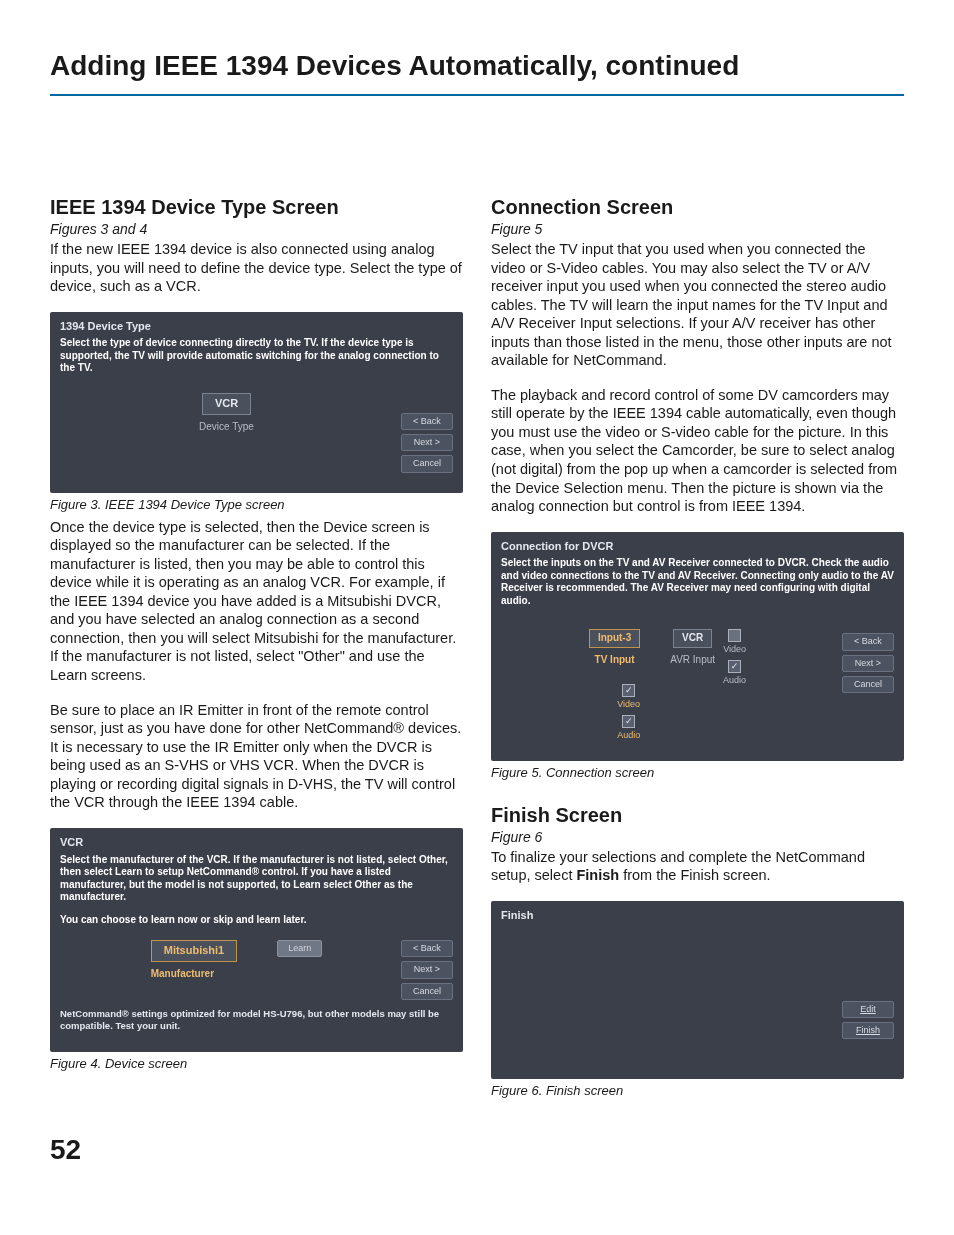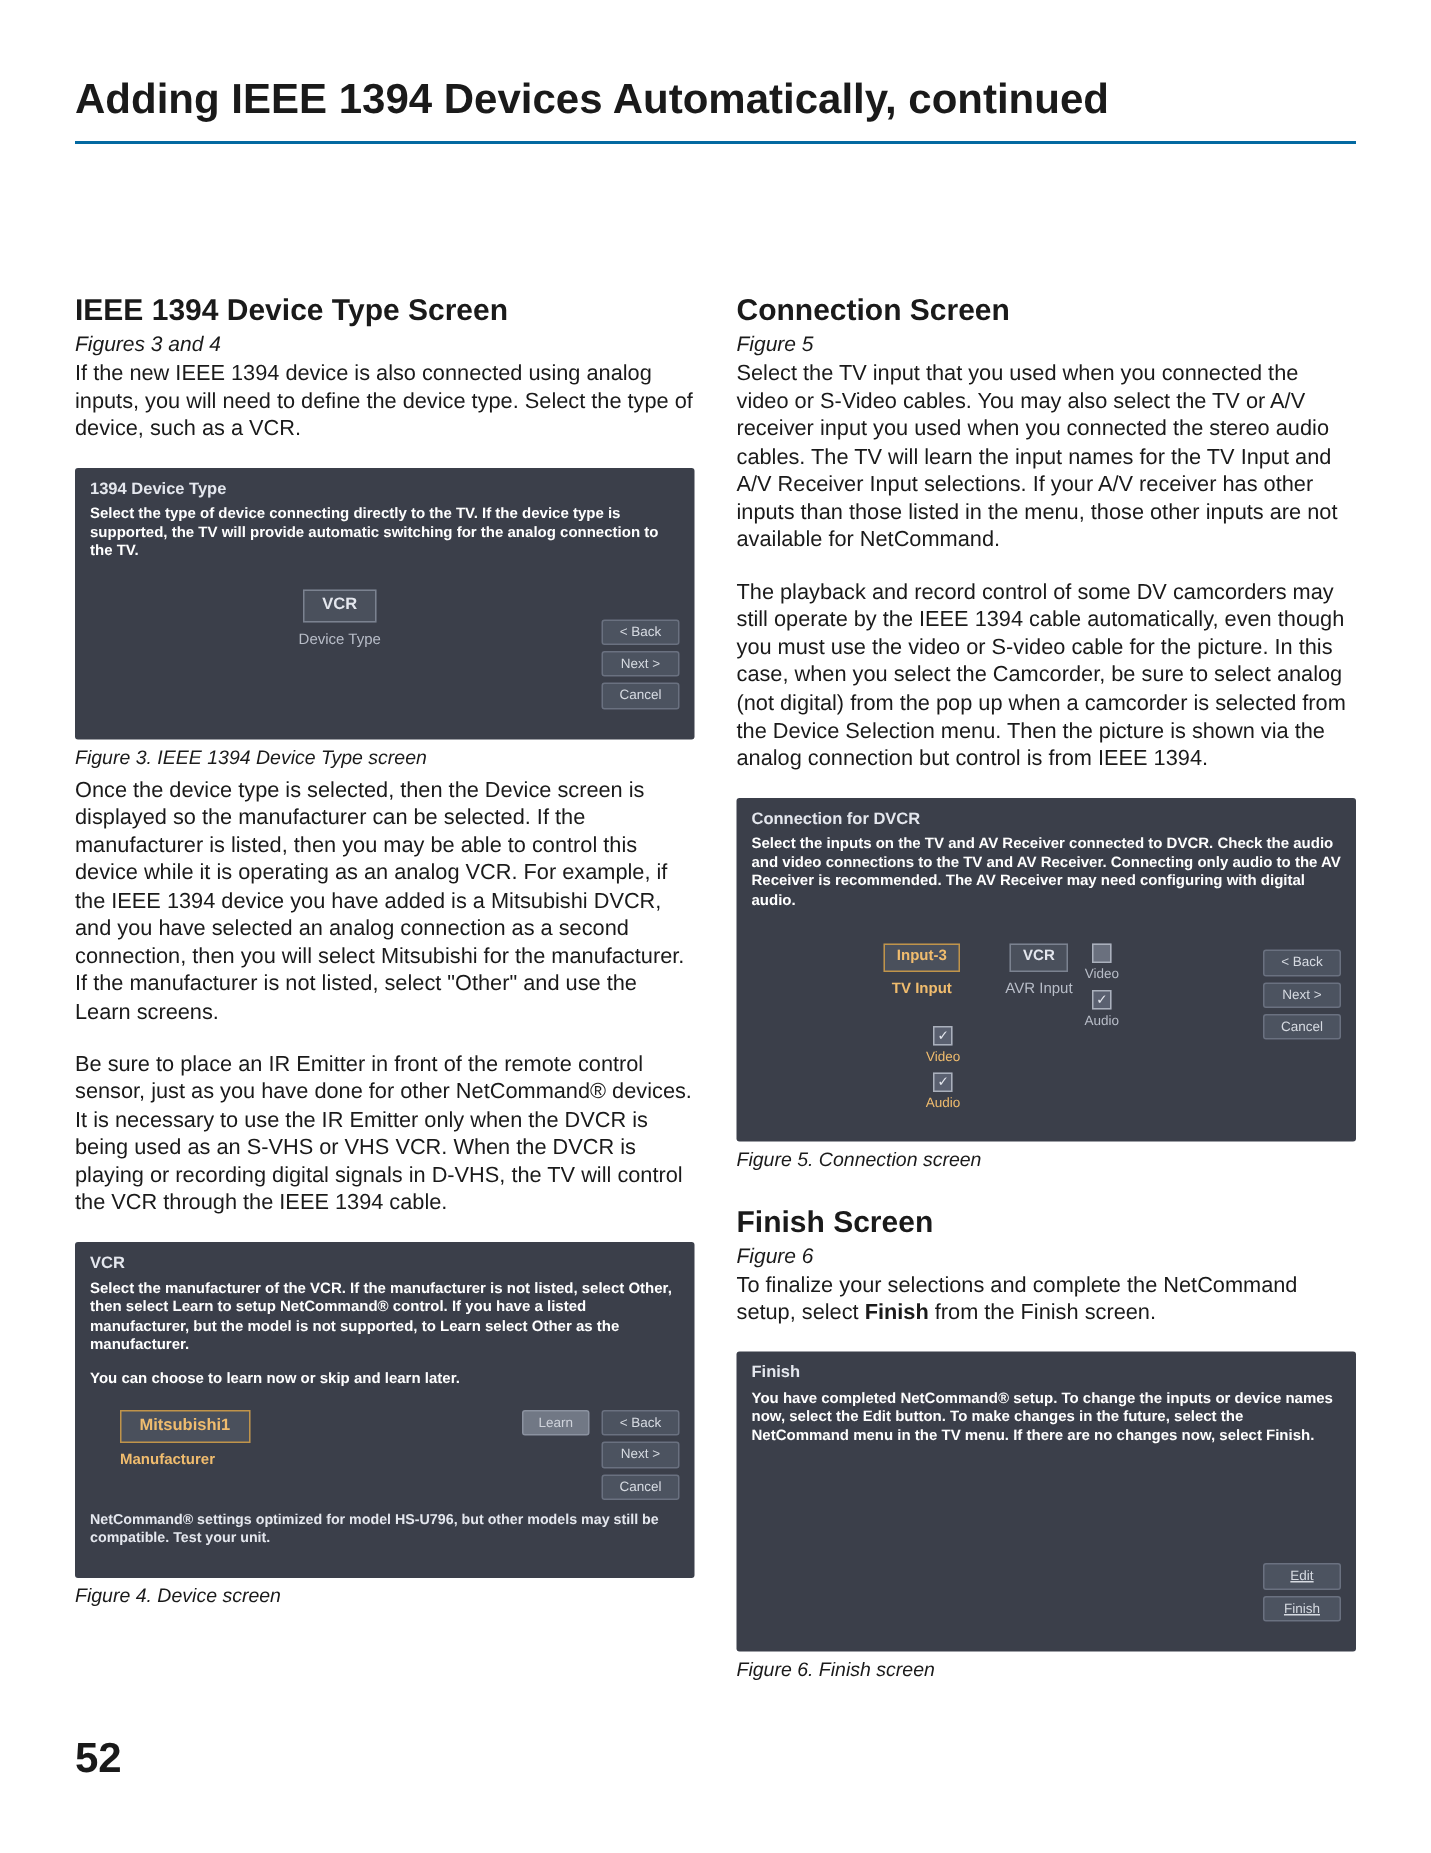--- a/index.html
+++ b/index.html
@@ -183,21 +183,21 @@
       <p class="fig-caption">Figure 3. IEEE 1394 Device Type screen</p>
 
       <p class="body-text">Once the device type is selected, then the Device screen is displayed so the manufacturer can be selected. If the manufacturer is listed, then you may be able to control this device while it is operating as an analog VCR.  For example, if the IEEE 1394 device you have added is a Mitsubishi DVCR, and you have selected an analog connection as a second connection, then you will select Mitsubishi for the manufacturer.  If the manufacturer is not listed, select "Other" and use the Learn screens.</p>
       <p class="body-text">Be sure to place an IR Emitter in front of the remote control sensor, just as you have done for other NetCommand® devices.  It is necessary to use the IR Emitter only when the DVCR is being used as an S-VHS or VHS VCR.  When the DVCR is playing or recording digital signals in D-VHS, the TV will control the VCR through the IEEE 1394 cable.</p>
 
       <div class="shot">
         <div class="shot-title">VCR</div>
         <div class="shot-desc">Select the manufacturer of the VCR.   If the manufacturer is not listed, select Other, then select Learn to setup NetCommand® control. If you have a listed manufacturer, but the model is not supported, to Learn select Other as the manufacturer.</div>
         <div class="shot-desc" style="margin-top:10px;">You can choose to learn now or skip and learn later.</div>
         <div class="shot-body" style="margin-top:14px;">
-          <div class="shot-main" style="justify-content:space-between;gap:40px;padding-left:20px;">
+          <div class="shot-main" style="justify-content:center;gap:40px;padding-left:20px;">
             <div class="field-col" style="align-items:flex-start;">
               <div class="field orange" style="border-color:#c0944a;">Mitsubishi1</div>
               <div class="field-label orange">Manufacturer</div>
             </div>
             <div class="learn-btn">Learn</div>
           </div>
           <div class="btn-col" style="margin-top:0;">
             <div class="btn">&lt; Back</div>
             <div class="btn">Next &gt;</div>
             <div class="btn">Cancel</div>
@@ -267,21 +267,20 @@
 
       <div class="col2-sec">
         <h2 class="section-head">Finish Screen</h2>
         <p class="fig-ref">Figure 6</p>
         <p class="body-text">
           <span>To finalize your selections and complete the NetCommand setup, select </span><strong>Finish</strong><span> from the Finish screen.</span>
         </p>
 
         <div class="shot tall" style="min-height:150px;">
           <div class="shot-title">Finish</div>
-          <div class="shot-desc">You have completed NetCommand® setup.  To change the inputs or device names now, select the Edit button.  To make changes in the future, select the NetCommand menu in the TV menu.  If there are no changes now, select Finish.</div>
           <div class="shot-body" style="justify-content:flex-end;text-decoration:underline;">
             <div class="btn-col">
               <div class="btn">Edit</div>
               <div class="btn">Finish</div>
             </div>
           </div>
         </div>
         <p class="fig-caption">Figure 6. Finish screen</p>
       </div>
 

